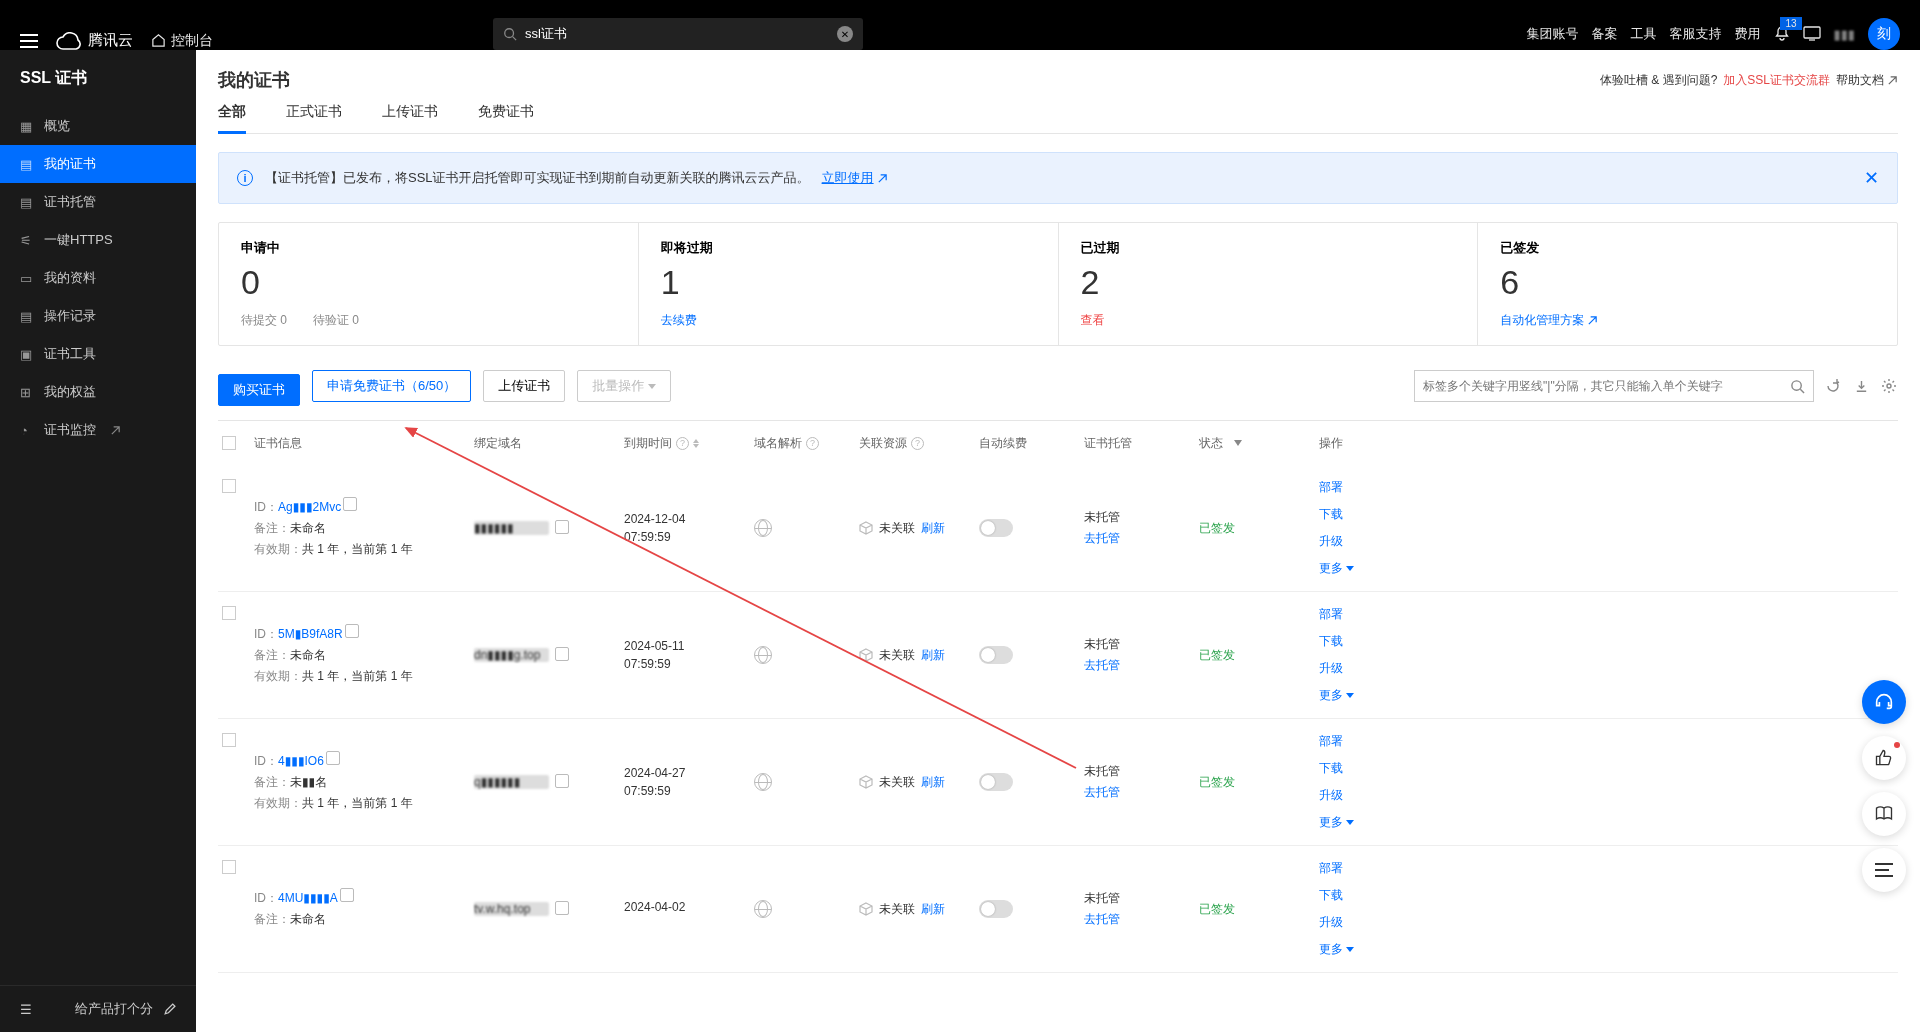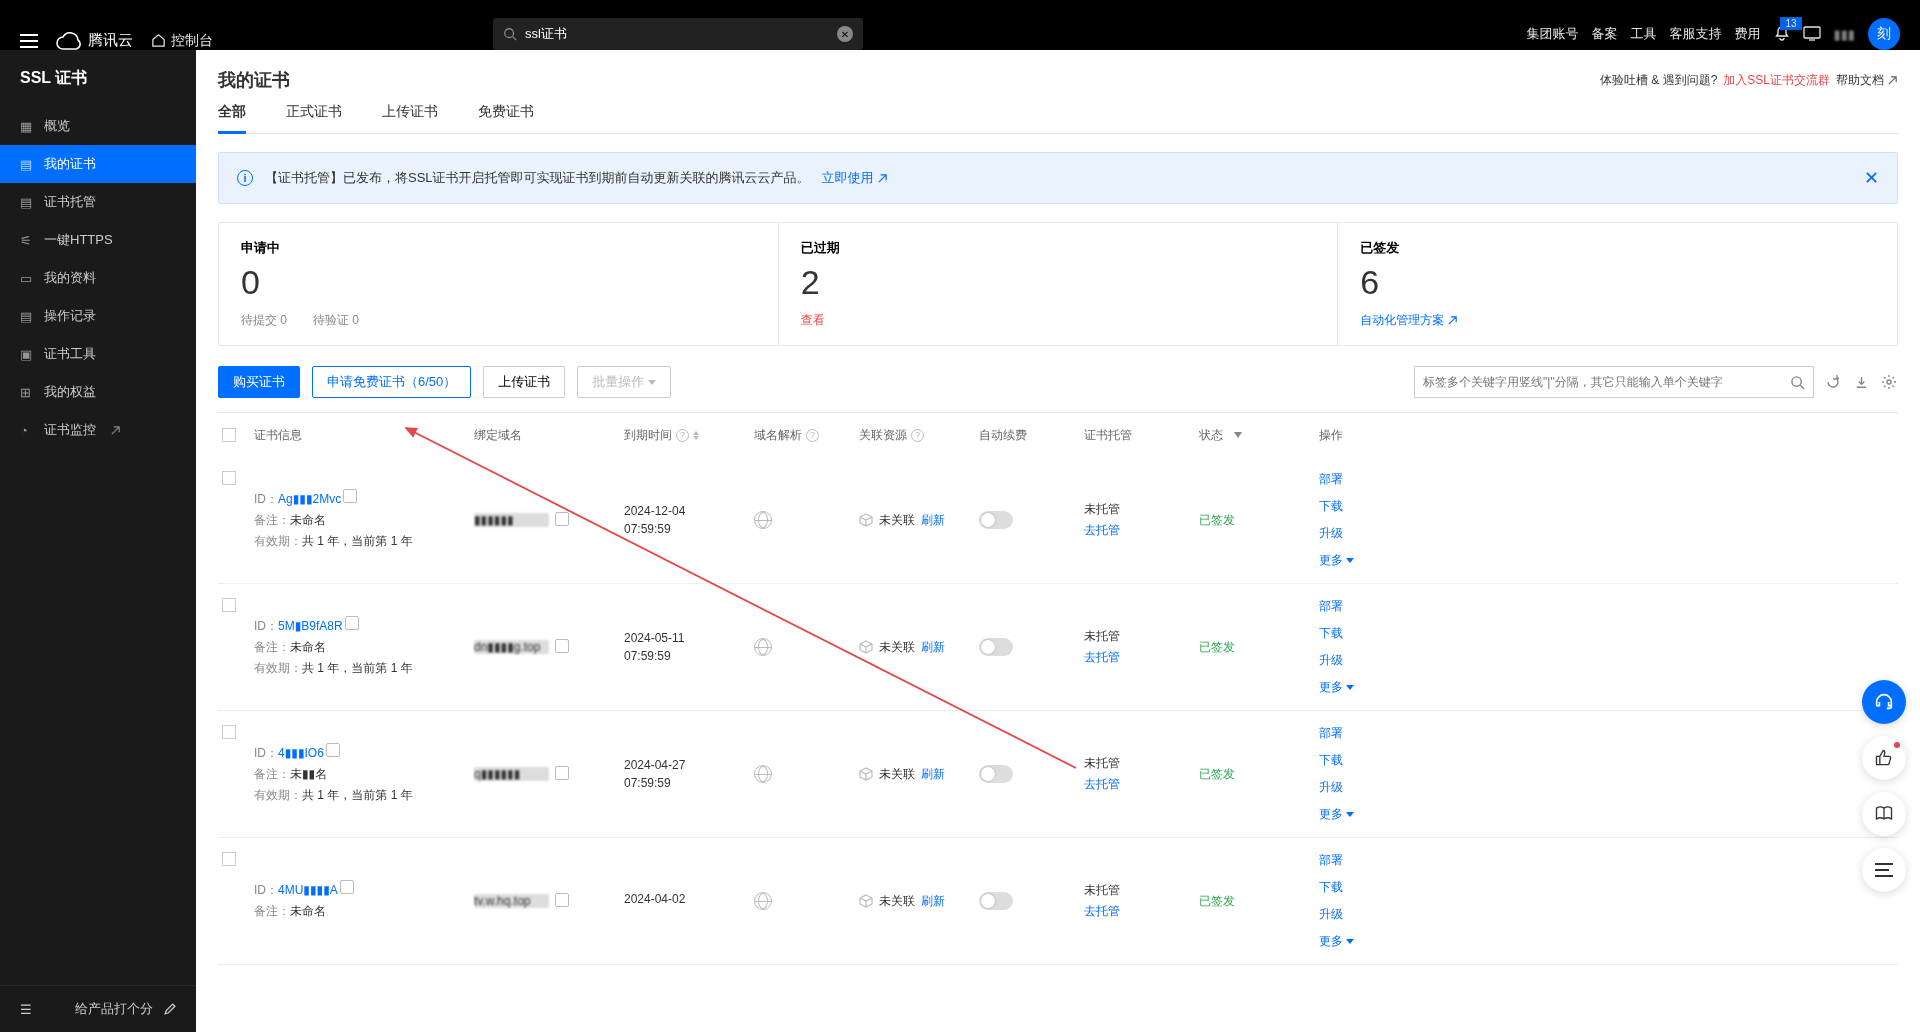--- a/index.html
+++ b/index.html
@@ -35,34 +35,34 @@
 .page-head-right .ask { color: #333; }
 .page-head-right .join { color: #e54545; cursor: pointer; }
 .page-head-right .help { color: #333; cursor: pointer; display:flex; align-items:center; gap:3px; }
 
 .tabs { margin-top: 3px; border-bottom: 1px solid #e5e5e5; display: flex; gap: 40px; }
 .tab { padding: 8px 0 10px; font-size: 14px; cursor: pointer; color: #333; }
 .tab.active { font-weight: 600; border-bottom: 3px solid #006eff; margin-bottom: -1px; }
 
 .banner { margin-top: 18px; background: #eaf2fe; border: 1px solid #cfe2fc; border-radius: 2px; padding: 14px 18px; display: flex; align-items: center; gap: 12px; font-size: 13px; color: #333; }
 .banner .info-i { width: 16px; height: 16px; border: 1.5px solid #006eff; border-radius: 50%; color: #006eff; display:flex; align-items:center; justify-content:center; font-size:11px; font-weight:700; flex:0 0 auto; }
-.banner .blink { color: #006eff; cursor: pointer; display:inline-flex; align-items:center; gap:3px; }
+.banner .blink { color: #006eff; text-decoration: underline; cursor: pointer; display:inline-flex; align-items:center; gap:3px; }
 .banner .close { margin-left: auto; color: #006eff; cursor: pointer; font-size: 18px; }
 
 .stats { margin-top: 18px; border: 1px solid #e5e5e5; border-radius: 2px; display: flex; }
 .stat { flex: 1; padding: 16px 22px; border-right: 1px solid #e5e5e5; }
 .stat:last-child { border-right: none; }
 .stat-label { font-size: 13px; font-weight: 600; color: #000; }
 .stat-value { font-size: 34px; font-weight: 400; margin-top: 6px; }
 .stat-foot { margin-top: 10px; font-size: 12px; color: #888; display:flex; gap:26px; }
 .stat-foot .link { color: #006eff; cursor: pointer; display:inline-flex; align-items:center; gap:3px; }
 
 .toolbar { margin-top: 20px; display: flex; align-items: center; gap: 12px; }
 .btn { height: 32px; padding: 0 14px; border: 1px solid #ccc; background: #fff; border-radius: 2px; cursor: pointer; font-size: 13px; display:inline-flex; align-items:center; gap:4px; }
-.btn.primary { background: #006eff; border-color: #006eff; color: #fff; }
+.btn.primary { background: #006eff; border-color: #006eff; color: #fff; margin-top: 8px; }
 .btn.outline-blue { border-color: #006eff; color: #006eff; }
 .btn.disabled { color: #bbb; cursor: not-allowed; }
 .toolbar-right { margin-left: auto; display: flex; align-items: center; gap: 10px; }
 .search-box { width: 400px; height: 32px; border: 1px solid #ccc; display: flex; align-items: center; padding: 0 8px; }
 .search-box input { flex: 1; border: 0; outline: none; font-size: 12px; }
 .icon-btn { width: 18px; height: 18px; color: #888; cursor: pointer; display:flex; align-items:center; justify-content:center; }
 
 .table { margin-top: 14px; border-top: 1px solid #e5e5e5; }
 .thead { display: grid; grid-template-columns: 32px 220px 150px 130px 105px 120px 105px 115px 120px 1fr; height: 44px; align-items: center; color: #666; font-size: 12px; padding: 0 4px; }
 .th { display: flex; align-items: center; gap: 4px; }
@@ -249,20 +249,27 @@
     <div class="stats">
       <div class="stat">
         <div class="stat-label">申请中</div>
         <div class="stat-value">0</div>
         <div class="stat-foot">
             <span>待提交 0</span>
             <span>待验证 0</span>
           </div>
       </div>
       <div class="stat">
+        <div class="stat-label">即将过期</div>
+        <div class="stat-value">1</div>
+        <div class="stat-foot">
+            <span class="link">去续费</span>
+          </div>
+      </div>
+      <div class="stat">
         <div class="stat-label">已过期</div>
         <div class="stat-value">2</div>
         <div class="stat-foot">
             <span style="color:#ef4444; cursor:pointer;">查看</span>
           </div>
       </div>
       <div class="stat">
         <div class="stat-label">已签发</div>
         <div class="stat-value">6</div>
         <div class="stat-foot">

